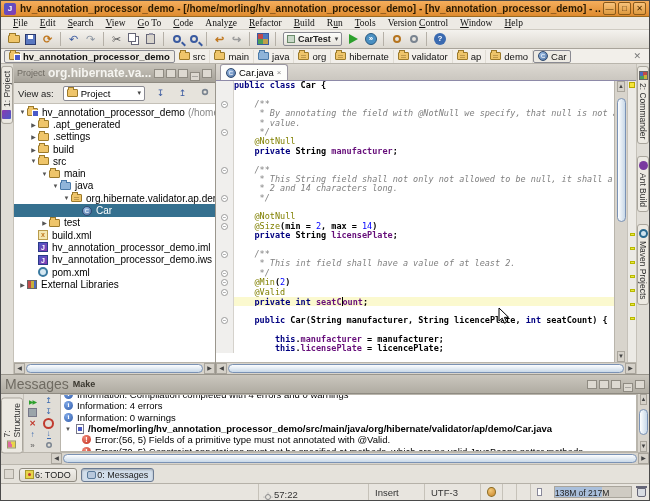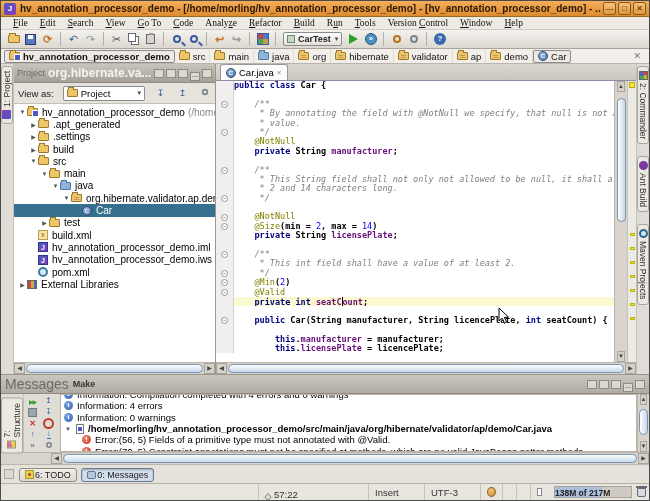--- a/index.html
+++ b/index.html
@@ -180,21 +180,21 @@
   .bi-todo::before { content:""; position:absolute; left:2px; top:2px; width:3px; height:3px; background:#C03A2E; border-radius:50%; }
   .bi-messages { width:9px; height:8px; background:#B8C8DC; border:1px solid #5A7A9A; border-radius:2px; }
   
   .statusbar { flex:0 0 17px; display:flex; align-items:center; background:#E8E5DF; border-top:1px solid #B5B1A8; font-size:9.5px; color:#333; }
   .scell { height:100%; display:flex; align-items:center; padding:0 6px; border-left:1px solid #C6C2B9; gap:3px; }
   .scell.grow { flex:1; border-left:none; }
   .sgear { width:6px; height:6px; border:1.5px solid #8A8A8A; border-radius:50%;
     box-shadow:0 -4px 0 -2.5px #8A8A8A, 0 4px 0 -2.5px #8A8A8A, -4px 0 0 -2.5px #8A8A8A, 4px 0 0 -2.5px #8A8A8A; }
   .hector { width:10px; height:10px; border-radius:50%; background:radial-gradient(circle at 35% 30%, #F2C878, #C8842A); border:1px solid #8A6A20; }
   .scheck { width:8px; height:8px; background:#fff; border:1px solid #889; }
-  .mem { position:relative; width:78px; height:12px; background:#CFCBC3; border:1px solid #A9A59C; overflow:hidden;font-weight:bold; }
+  .mem { position:relative; width:78px; height:12px; background:#CFCBC3; border:1px solid #A9A59C; overflow:hidden; }
   .mem .fill { position:absolute; left:0; top:0; bottom:0; background:#A9BFDB; }
   .mem .mtext { position:relative; font-size:8.5px; text-align:center; line-height:10px; color:#222; }
   .trash { width:9px; height:9px; border:1px solid #667; border-radius:0 0 2px 2px; background:#D8DCE2; position:relative; margin:0 3px; }
   .trash::before { content:""; position:absolute; left:-2px; top:-3px; width:11px; height:2px; background:#667; }
   
   .mouse-cursor { position:absolute; left:497px; top:306px; z-index:50; pointer-events:none; }
 </style>
 </head>
 <body>
 

